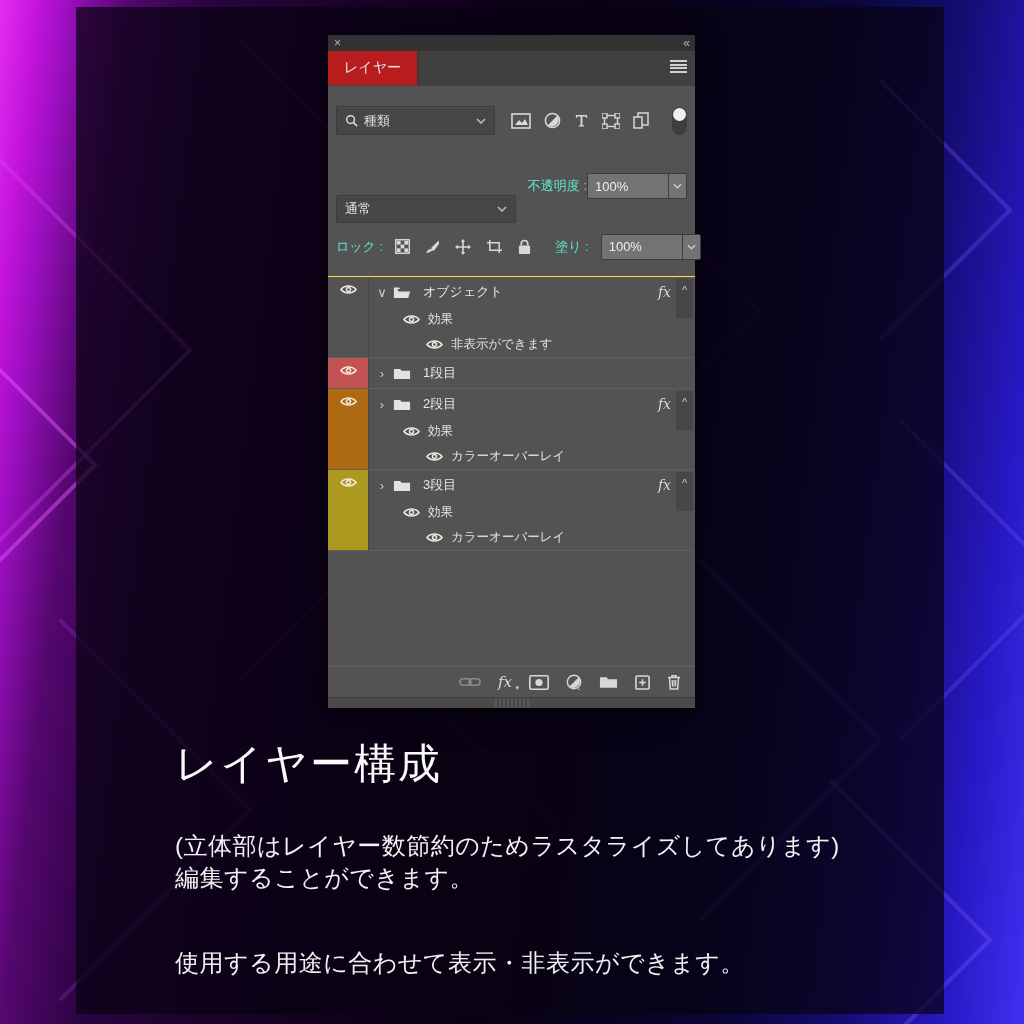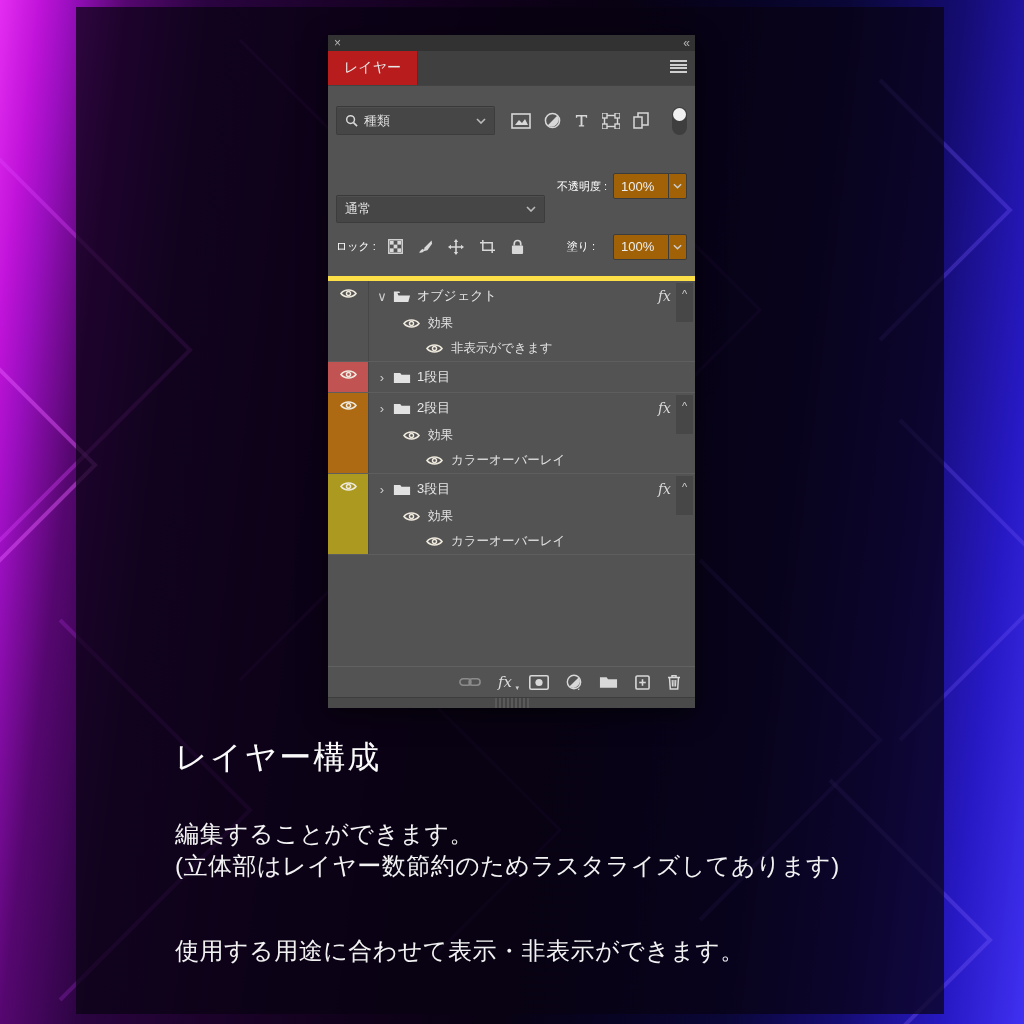--- a/index.html
+++ b/index.html
@@ -52,42 +52,42 @@
   }
   .search-select{width:146px;}
   .chev{margin-left:auto;opacity:.85;}
   svg.ic{display:block;}
   .ficons{display:flex;align-items:center;gap:13px;margin-left:16px;}
   .toggle{margin-left:10px;width:15px;height:28px;border-radius:8px;background:#3e3e3e;position:relative;}
   .toggle b{position:absolute;top:1px;left:1px;width:13px;height:13px;border-radius:50%;background:#f0f0f0;}
 
   .blend-row{height:38px;}
   .blend-select{width:204px;height:26px;margin-top:46px;}
-  .lbl{color:#ffffff;font-size:11px;white-space:nowrap;}
+  .lbl{color:#5eead4;font-size:13px;white-space:nowrap;}
   .valbox{
-    margin-left:6px;background:#a16207;border:1px solid #3c3c3c;height:24px;border-radius:2px;
-    display:flex;align-items:center;
+    background:#737373;border:1px solid #3c3c3c;height:24px;border-radius:2px;
+    display:flex;align-items:center;gap:26px;
   }
   .valbox .v{padding:0 7px;min-width:40px;text-align:left;color:#eee;}
   .valbox .c{border-left:1px solid #3c3c3c;height:100%;display:flex;align-items:center;padding:0 4px;}
 
-  .lock-row{height:35px;gap:12px;border-bottom:5px solid #fde047;}
+  .lock-row{height:35px;gap:12px;border-bottom:1px solid #fde047;}
   .lock-icons{display:flex;align-items:center;gap:15px;}
   .spacer{flex:1;}
 
   .layer-list{flex:0 0 auto;}
   .block{border-bottom:1px solid #5e5e5e;display:flex;}
   .eyecol{width:40px;flex:0 0 40px;border-right:1px solid #474747;
     display:flex;justify-content:center;padding-top:7px;}
   .rows{flex:1;position:relative;}
   .lrow{display:flex;align-items:center;height:30px;position:relative;}
   .srow{height:25px;}
   .twisty{width:14px;margin-left:6px;color:#cdcdcd;font-size:13px;text-align:center;}
   .fold{margin:0 6px 0 4px;}
-  .lname{font-size:13px;color:#e6e6e6;}
+  .lname{font-size:13px;color:#e6e6e6;margin-left:6px;}
   .fxwrap{position:absolute;right:24px;top:7px;font-style:italic;
     font-family:"DejaVu Serif","Liberation Serif",serif;color:#d9d9d9;font-size:14px;}
   .fxcol{position:absolute;right:2px;top:2px;width:17px;height:34px;background:#474747;
     color:#cfcfcf;display:flex;justify-content:center;padding-top:5px;font-size:11px;z-index:2;}
   .ind1{margin-left:34px;}
   .ind2{margin-left:57px;}
   .eff-eye{margin-right:8px;}
   .eff-name{font-size:12.5px;color:#e2e2e2;}
 
   .empty{flex:1;background:#535353;}
@@ -102,21 +102,21 @@
   .resize-strip{height:10px;background:#4a4a4a;border-top:1px solid #3d3d3d;
     display:flex;justify-content:center;flex:0 0 auto;}
   .grip{width:34px;height:100%;
     background:repeating-linear-gradient(90deg,#5a5a5a 0 2px,#454545 2px 4px);}
 
   .eye-svg{display:block;}
 
   
   .caption{position:absolute;left:175px;top:736px;color:#f2f2f2;}
   .caption h1{
-    margin:0 0 38px 0;font-size:32px;font-weight:300;letter-spacing:2px;color:#fafafa;
+    margin:0 0 38px 0;font-size:42px;font-weight:300;letter-spacing:2px;color:#fafafa;
   }
   .caption p{margin:0;font-size:24px;font-weight:300;line-height:32px;letter-spacing:0.5px;}
   .caption .gap{height:53px;}
 </style>
 </head>
 <body>
 
 <svg class="bg-deco" width="1024" height="1024">
   <g fill="none" stroke-linejoin="miter">
     <path d="M-40 120 L190 350 L-40 580" stroke="rgba(222,70,255,0.35)" stroke-width="4"></path>
@@ -427,17 +427,17 @@
       </svg>
   </div>
 
   <div class="resize-strip">
     <div class="grip"></div>
   </div>
 </div>
 
 <div class="caption">
   <h1>レイヤー構成</h1>
+  <p>(立体部はレイヤー数節約のためラスタライズしてあります)</p>
   <p>編集することができます。</p>
-  <p>(立体部はレイヤー数節約のためラスタライズしてあります)</p>
   <div class="gap"></div>
   <p>使用する用途に合わせて表示・非表示ができます。</p>
 </div>
 
 </body></html>

